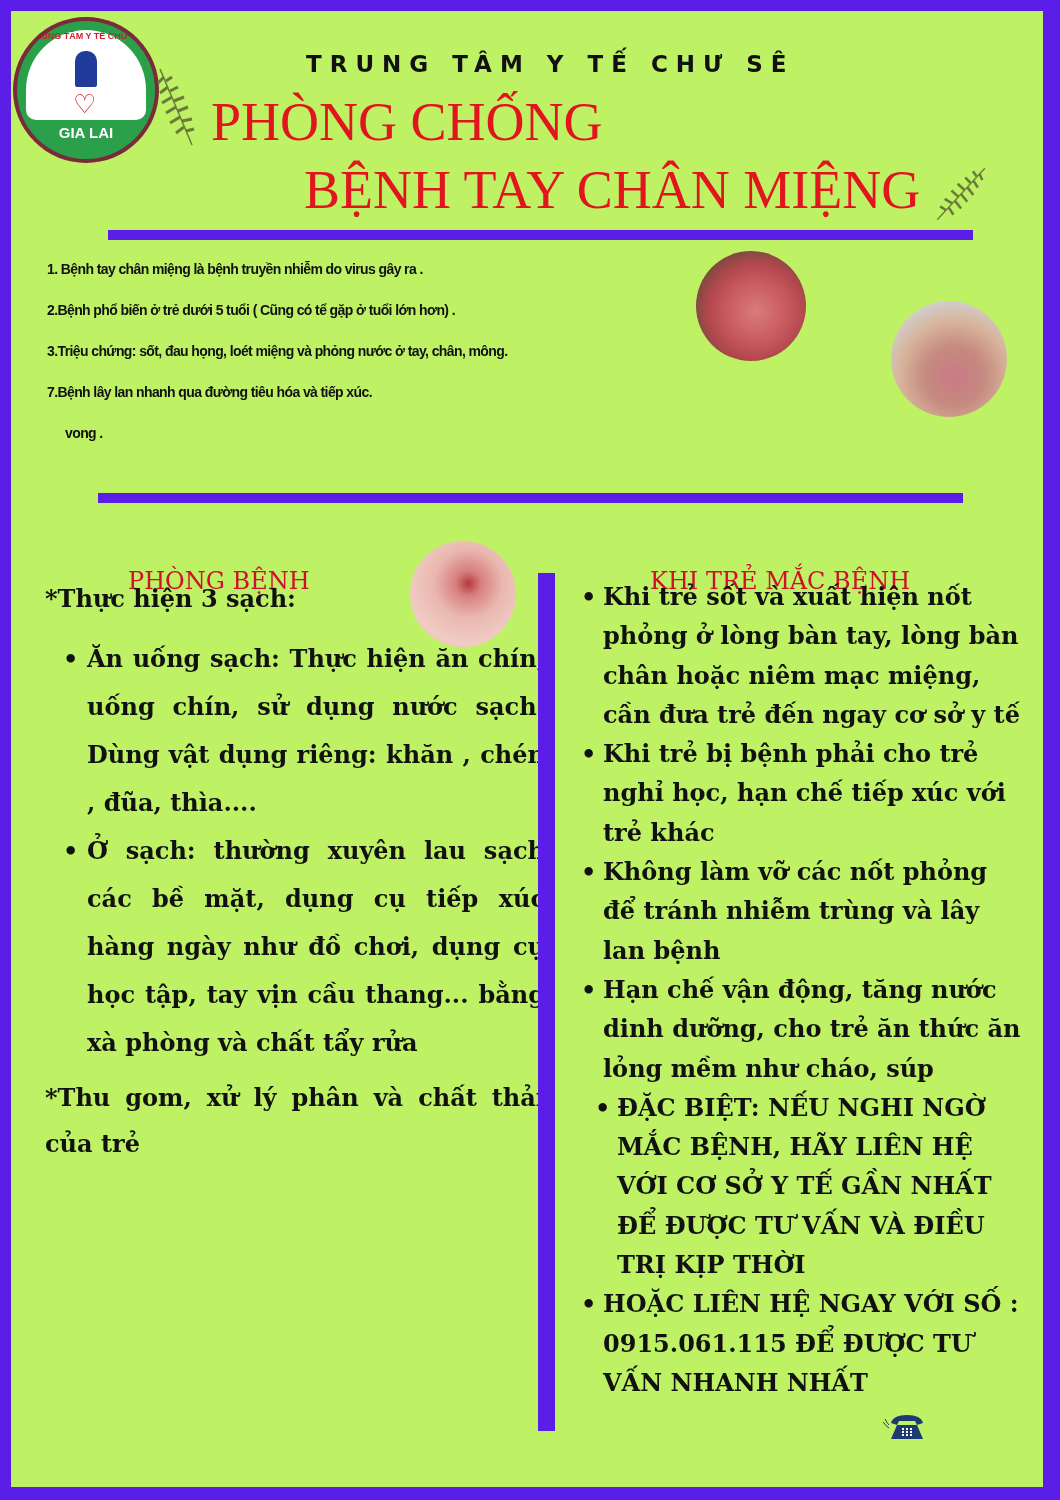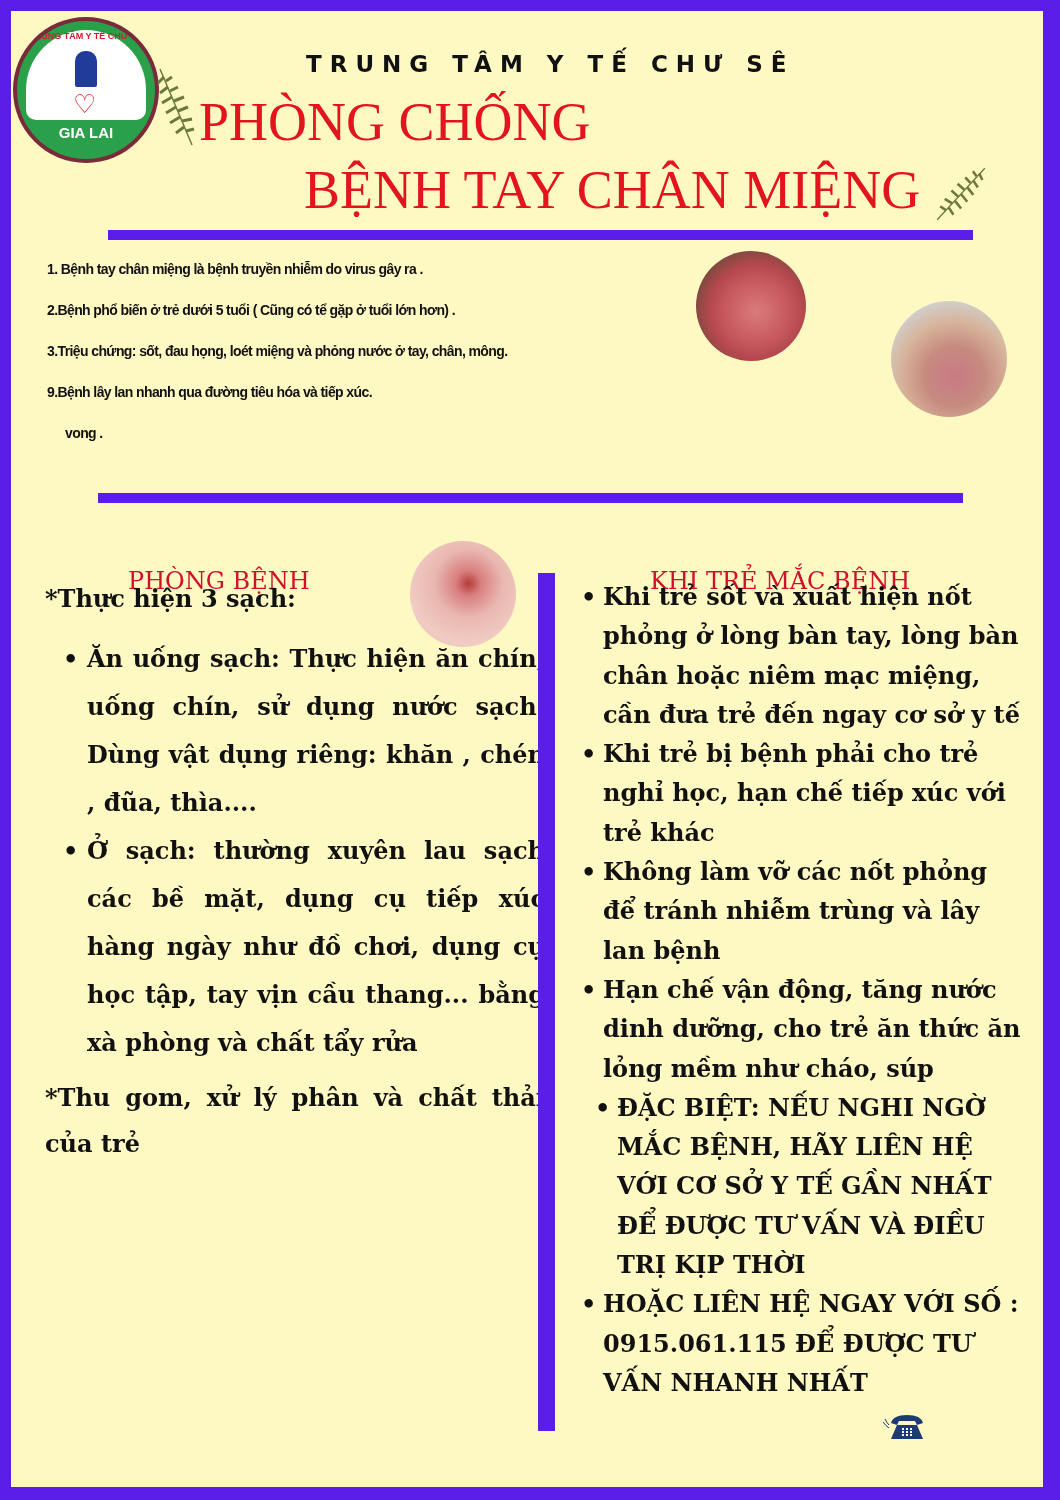--- a/index.html
+++ b/index.html
@@ -1,20 +1,20 @@
 <!DOCTYPE html>
 <html><head>
 <meta charset="utf-8">
 <style>
   * { box-sizing: border-box; margin: 0; padding: 0; }
   html, body { width: 1060px; height: 1500px; background: #5b1ee8; overflow: hidden; }
   body { position: relative; font-family: "DejaVu Serif", serif; }
   .page {
     position: absolute; left: 11px; top: 11px; width: 1032px; height: 1476px;
-    background: #fef9c3;
+    background: #bef264;
   }
   .abs { position: absolute; }
 
   
   .logo {
     left: 2px; top: 6px; width: 146px; height: 146px; border-radius: 50%;
     background: #7a2a3a; padding: 4px;
   }
   .logo-inner {
     width: 100%; height: 100%; border-radius: 50%; background: #2aa04a; position: relative; overflow: hidden;
@@ -43,21 +43,21 @@
   
   .fern { width: 40px; height: 80px; }
 
   .org-title {
     left: 295px; top: 40px; font-family: "DejaVu Sans", sans-serif; font-weight: bold;
     font-size: 23px; letter-spacing: 8px; color: #111;
   }
   .main-title {
     font-family: "Liberation Serif", serif; color: #e2141e; font-size: 54px; line-height: 1; white-space: nowrap;
   }
-  .t1 { left: 188px; top: 84px; text-align: right; }
+  .t1 { left: 200px; top: 84px; text-align: right; }
   .t2 { left: 293px; top: 152px; }
 
   .hbar { background: #5b1ee8; height: 10px; }
   .bar1 { left: 97px; top: 219px; width: 865px; }
   .bar2 { left: 87px; top: 482px; width: 865px; }
   .vbar { left: 527px; top: 562px; width: 17px; height: 858px; background: #5b1ee8; }
 
   
   .facts { left: 36px; top: 238px; width: 980px; font-family: "Liberation Sans", sans-serif; font-weight: bold;
     font-size: 14px; color: #111; letter-spacing: -0.6px; }
@@ -146,21 +146,21 @@
         <line x1="30" y1="64" x2="38" y2="62"></line>
     </g>
   </svg>
 
   <div class="abs hbar bar1"></div>
 
   <div class="abs facts">
     <div class="fact">1. Bệnh tay chân miệng là bệnh truyền nhiễm do virus  gây ra .</div>
     <div class="fact">2.Bệnh phổ biến ở trẻ dưới 5 tuổi  ( Cũng có tể gặp ở tuổi lớn hơn) .</div>
     <div class="fact">3.Triệu chứng: sốt, đau họng, loét miệng và phỏng nước ở tay, chân, mông.</div>
-    <div class="fact">9.Bệnh lây lan nhanh qua đường tiêu hóa và tiếp xúc.</div>
+    <div class="fact">7.Bệnh lây lan nhanh qua đường tiêu hóa và tiếp xúc.</div>
     <div class="fact wrap2">vong .</div>
   </div>
 
   <div class="abs photo photo-hand"></div>
   <div class="abs photo photo-foot"></div>
 
   <div class="abs hbar bar2"></div>
 
   <div class="abs sec-title st-left">PHÒNG BỆNH</div>
   <div class="abs sec-title st-right">KHI TRẺ MẮC BỆNH</div>

